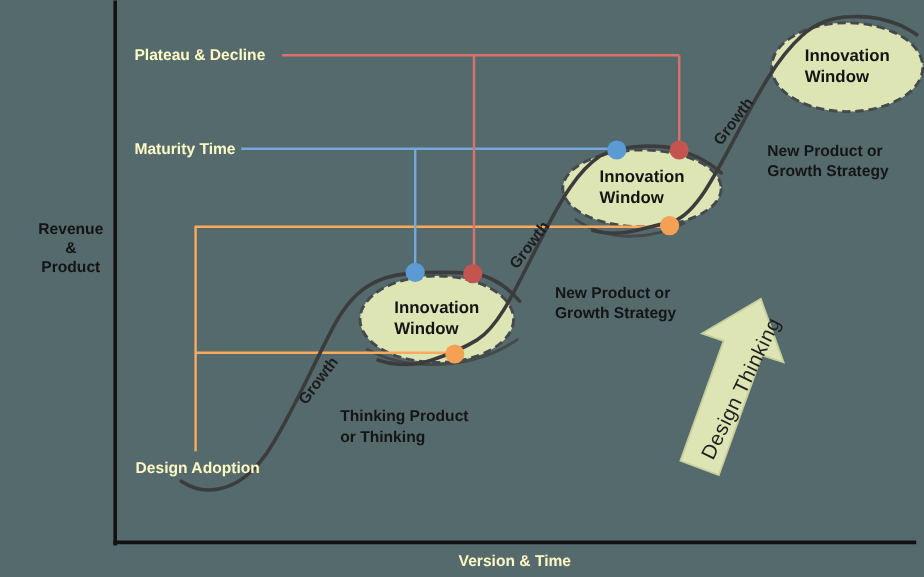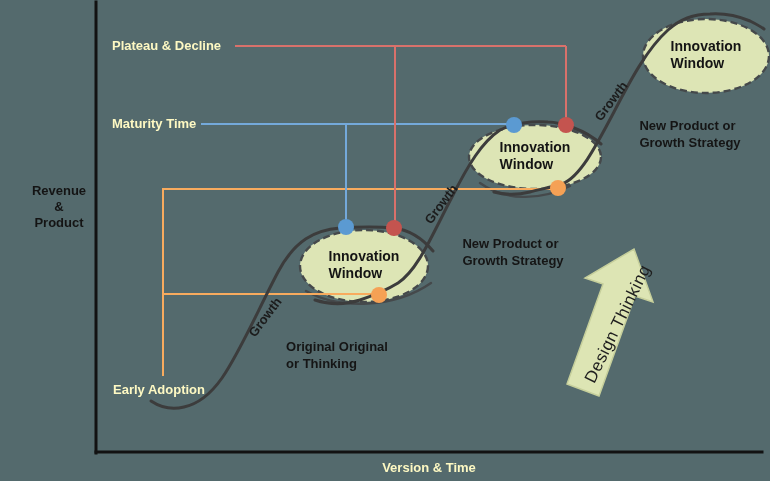--- a/index.html
+++ b/index.html
@@ -89,41 +89,41 @@
 
   <div class="yaxis-label" style="left:59px;top:183px;">
     <div>Revenue</div>
     <div>&amp;</div>
     <div>Product</div>
   </div>
   <div class="lbl center-block" style="left:429px;top:461px;">Version &amp; Time</div>
 
   <div class="lbl" style="left:112px;top:39px;">Plateau &amp; Decline</div>
   <div class="lbl" style="left:112px;top:117px;">Maturity Time</div>
-  <div class="lbl" style="left:113px;top:383px;">Early Adoption</div>
+  <div class="lbl" style="left:113px;top:383px;">Design Adoption</div>
 
   <div class="win-label" style="left:364px;top:248px;">
     <div>Innovation</div>
     <div>Window</div>
   </div>
   <div class="win-label" style="left:535px;top:139px;">
     <div>Innovation</div>
     <div>Window</div>
   </div>
   <div class="win-label" style="left:706px;top:38px;">
     <div>Innovation</div>
     <div>Window</div>
   </div>
 
   <div class="growth" style="left:265px;top:317px;">Growth</div>
   <div class="growth" style="left:441px;top:204px;">Growth</div>
   <div class="growth" style="left:611px;top:101px;">Growth</div>
 
   <div class="strategy" style="left:337px;top:338px;">
-    <div>Original Original</div>
+    <div>Thinking Product</div>
     <div>or Thinking</div>
   </div>
   <div class="strategy" style="left:513px;top:235px;">
     <div>New Product or</div>
     <div>Growth Strategy</div>
   </div>
   <div class="strategy" style="left:690px;top:117px;">
     <div>New Product or</div>
     <div>Growth Strategy</div>
   </div>

